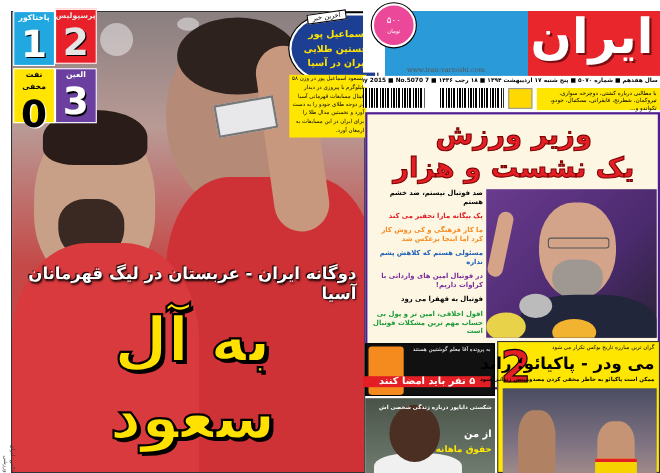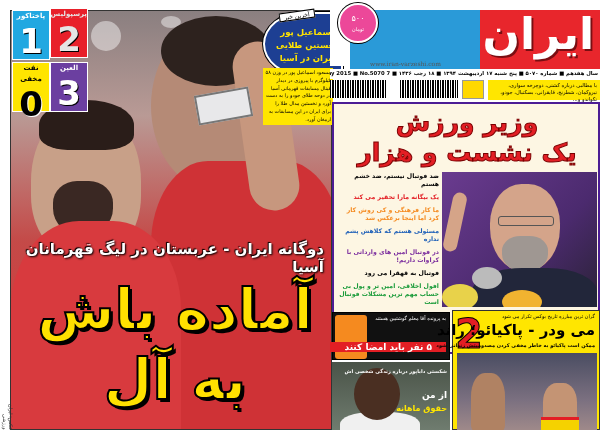--- a/index.html
+++ b/index.html
@@ -131,21 +131,20 @@
 <div class="breaking">
   <span class="tag">آخرین خبر</span>
   <span class="t">اسماعیل پور</span>
   <span class="t">نخستین طلایی</span>
   <span class="t">ایران در آسیا</span>
 </div>
 <div class="brief">مسعود اسماعیل پور در وزن ۵۸ کیلوگرم با پیروزی در دیدار فینال مسابقات قهرمانی آسیا در دوحه طلای جودو را به دست آورد و نخستین مدال طلا را برای ایران در این مسابقات به ارمغان آورد.</div>
 
 <div class="subhead">دوگانه ایران - عربستان در لیگ قهرمانان آسیا</div>
 <div class="headline">
-  <div>آماده باش</div>
   <div>به آل سعود</div>
 </div>
 <div class="credit">عکس: ایران ورزشی</div>
 
 <div class="masthead">
   <div class="mast-blue"></div>
   <div class="mast-red"></div>
   <div class="logo-text">ایران</div>
   <div class="price">
     <span>۵۰۰</span>

